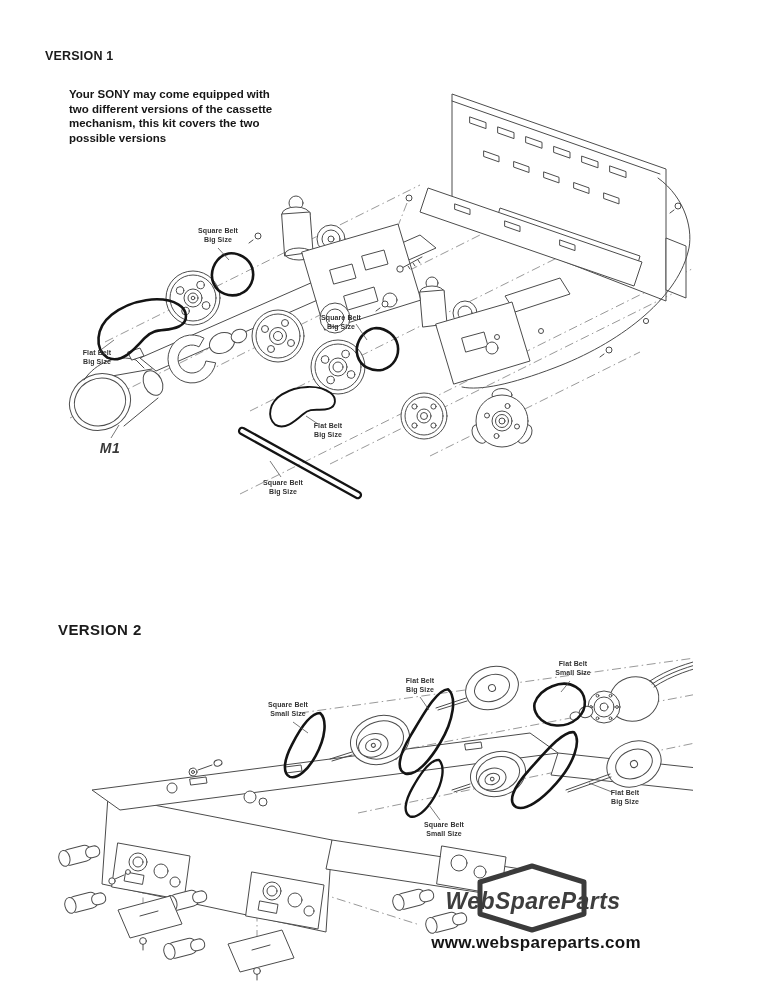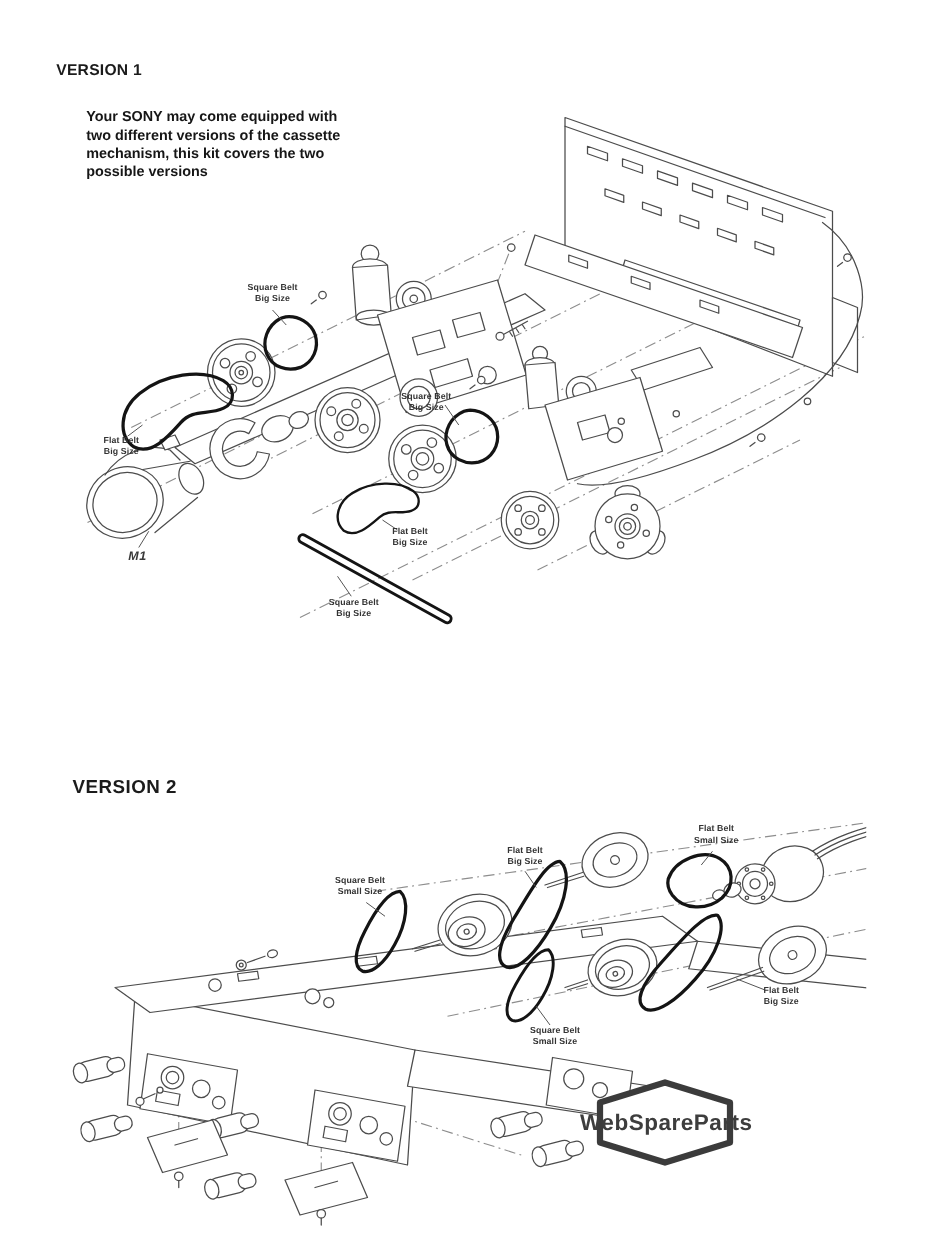--- a/index.html
+++ b/index.html
@@ -5,23 +5,23 @@
   html,body{margin:0;padding:0;background:#ffffff;}
   #page{position:relative;width:693px;height:996px;background:#ffffff;
         font-family:"Liberation Sans",sans-serif;overflow:hidden;}
   .heading{position:absolute;font-weight:bold;color:#1b1b1b;}
   #v1-heading{left:45px;top:49px;font-size:12.5px;letter-spacing:.2px;}
   #v2-heading{left:58px;top:621px;font-size:15px;letter-spacing:.4px;}
   #intro{position:absolute;left:45px;top:87px;font-size:11.5px;font-weight:bold;
          line-height:14.6px;color:#161616;white-space:pre-line;margin-left:24px;}
   .lbl{position:absolute;transform:translateX(-50%);font-size:7px;font-weight:bold;
        color:#333;text-align:center;line-height:1.35;white-space:pre-line;letter-spacing:.1px;}
-  .lbl.m1{font-style:italic;font-size:10px;color:#3a3a3a;font-weight:600;letter-spacing:.5px;}
+  .lbl.m1{font-style:italic;font-size:14px;color:#3a3a3a;font-weight:600;letter-spacing:.5px;}
   #brand{position:absolute;left:533px;top:888px;transform:translateX(-50%);
-         font-size:18px;font-weight:bold;color:#3d3d3d;letter-spacing:.4px;}
+         font-size:23px;font-weight:bold;color:#3d3d3d;letter-spacing:.4px;font-style:italic;}
   #website{position:absolute;left:536px;top:933px;transform:translateX(-50%);
            font-size:17px;font-weight:bold;color:#141414;letter-spacing:.3px;}
   svg#diagram{position:absolute;left:0;top:0;}
   .ml{fill:none;stroke:#4c4c4c;stroke-width:1;stroke-linejoin:round;stroke-linecap:round;}
   .mlw{fill:#ffffff;stroke:#4c4c4c;stroke-width:1;stroke-linejoin:round;}
   .belt{fill:none;stroke:#141414;stroke-width:2.6;stroke-linejoin:round;stroke-linecap:round;}
   .axis{fill:none;stroke:#8d8d8d;stroke-width:.9;stroke-dasharray:9 3.5 1.5 3.5;}
   .ldr{fill:none;stroke:#555;stroke-width:.8;}
   .scr{fill:#ffffff;stroke:#4c4c4c;stroke-width:1;}
 </style>
@@ -389,13 +389,14 @@
   <div class="lbl" style="left:420px;top:676px">Flat Belt
 Big Size</div>
   <div class="lbl" style="left:573px;top:659px">Flat Belt
 Small Size</div>
   <div class="lbl" style="left:625px;top:788px">Flat Belt
 Big Size</div>
   <div class="lbl" style="left:444px;top:820px">Square Belt
 Small Size</div>
 
   <div id="brand">WebSpareParts</div>
+  <div id="website">www.webspareparts.com</div>
 </div>
 
 </body></html>

